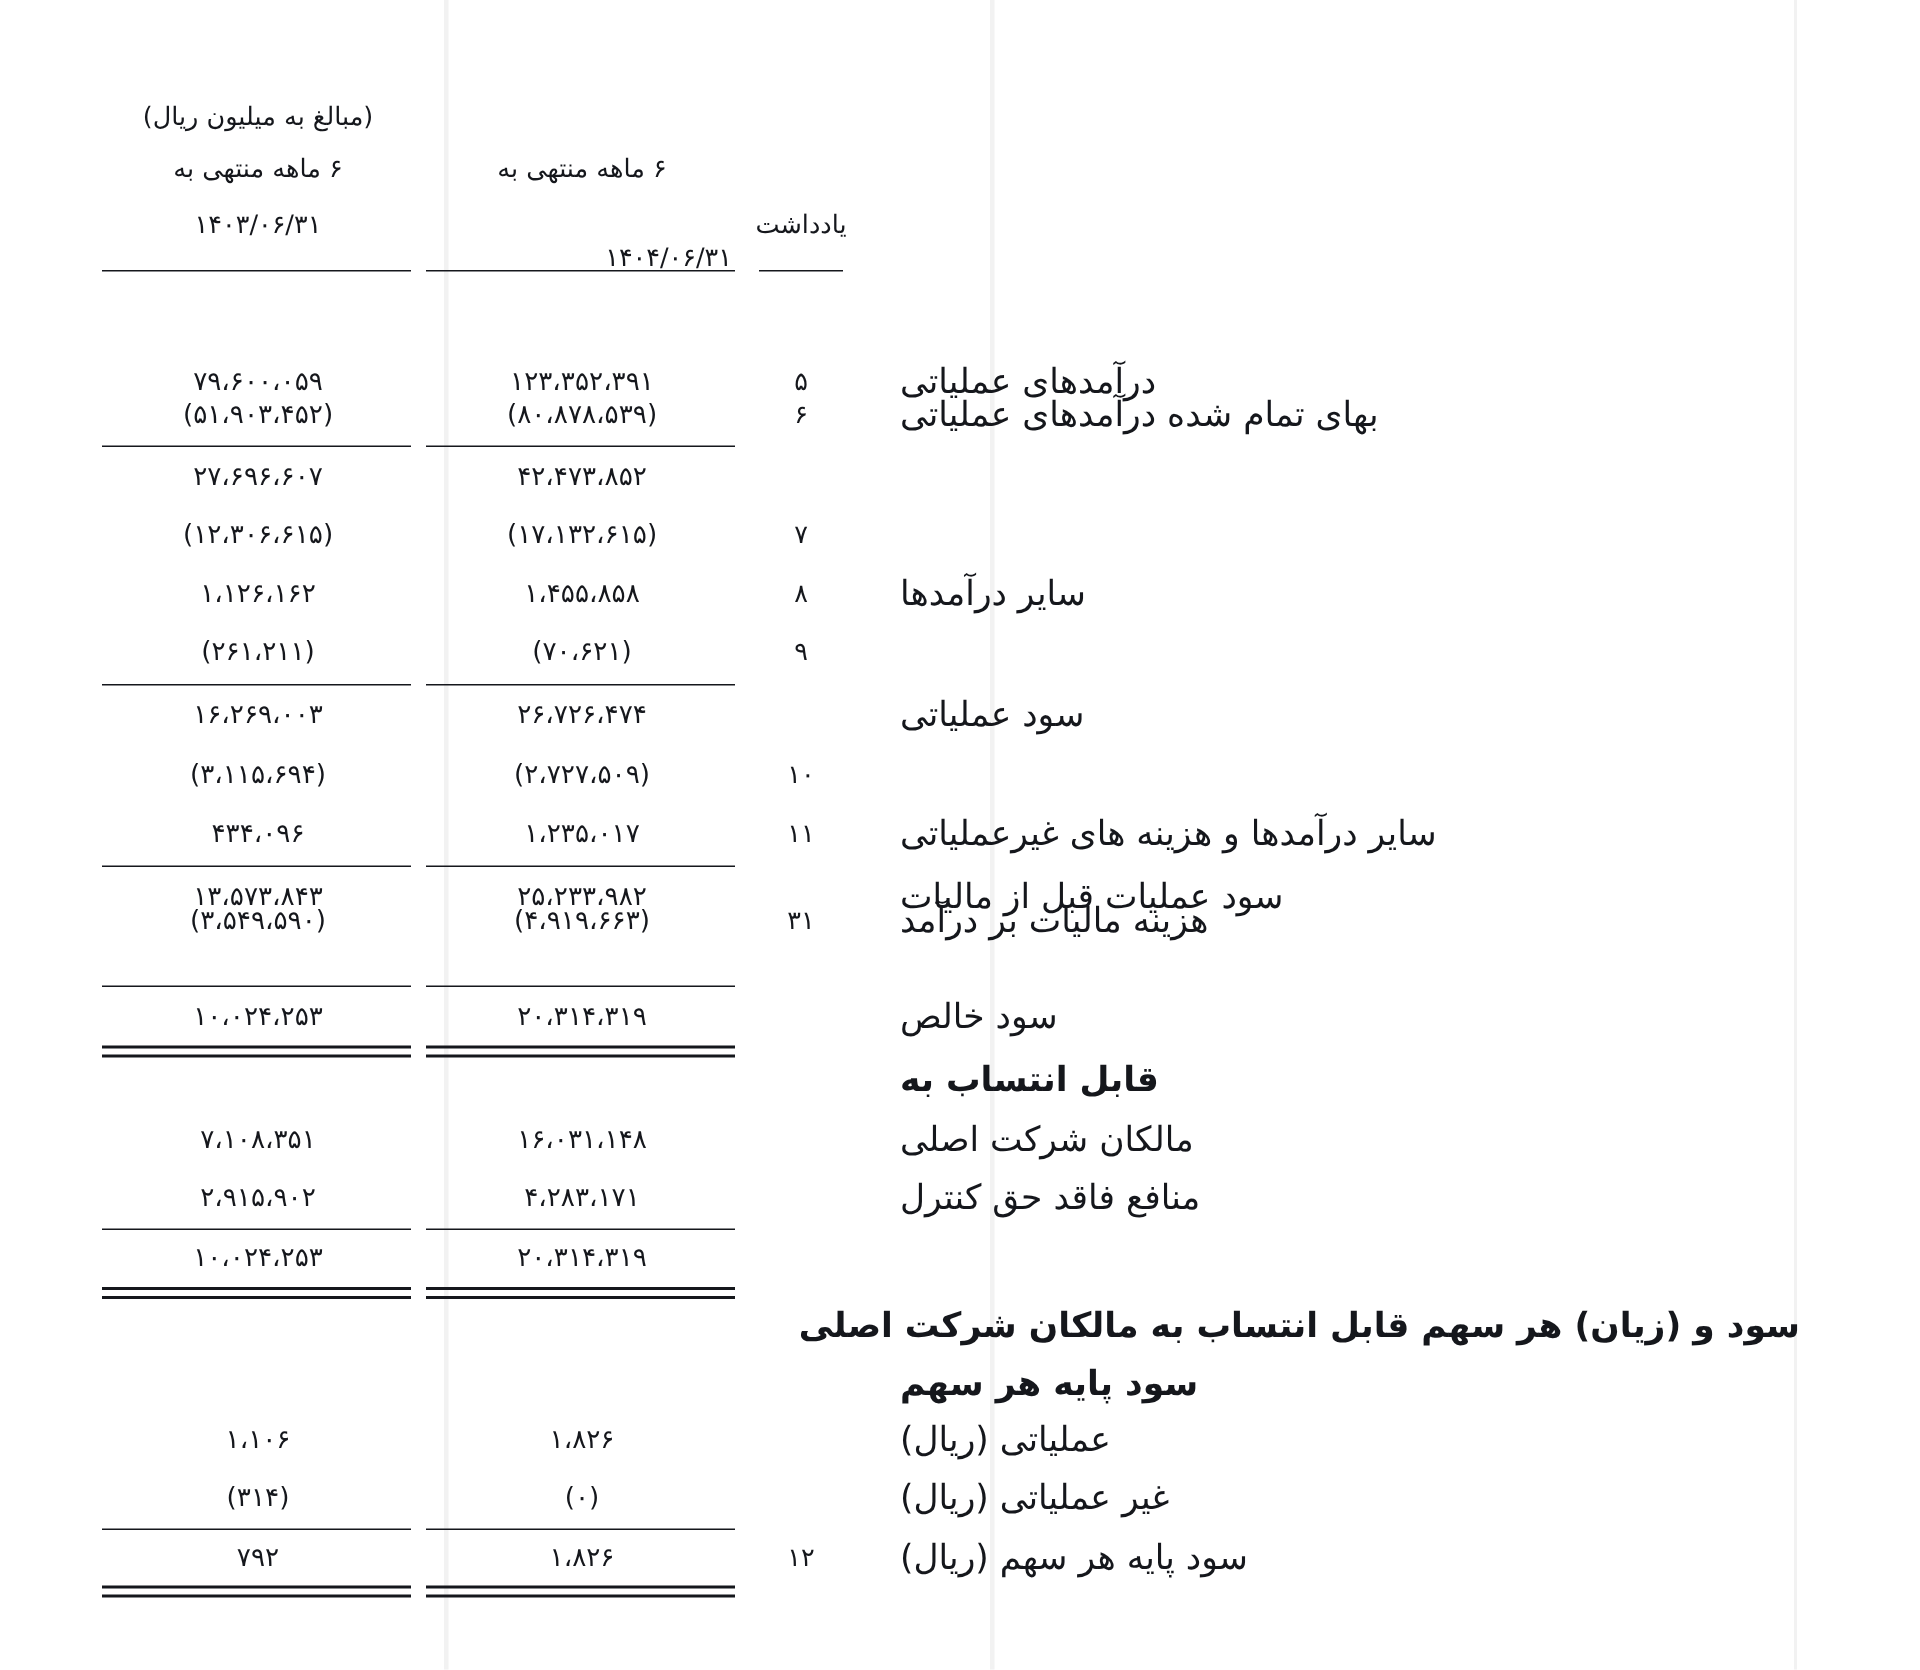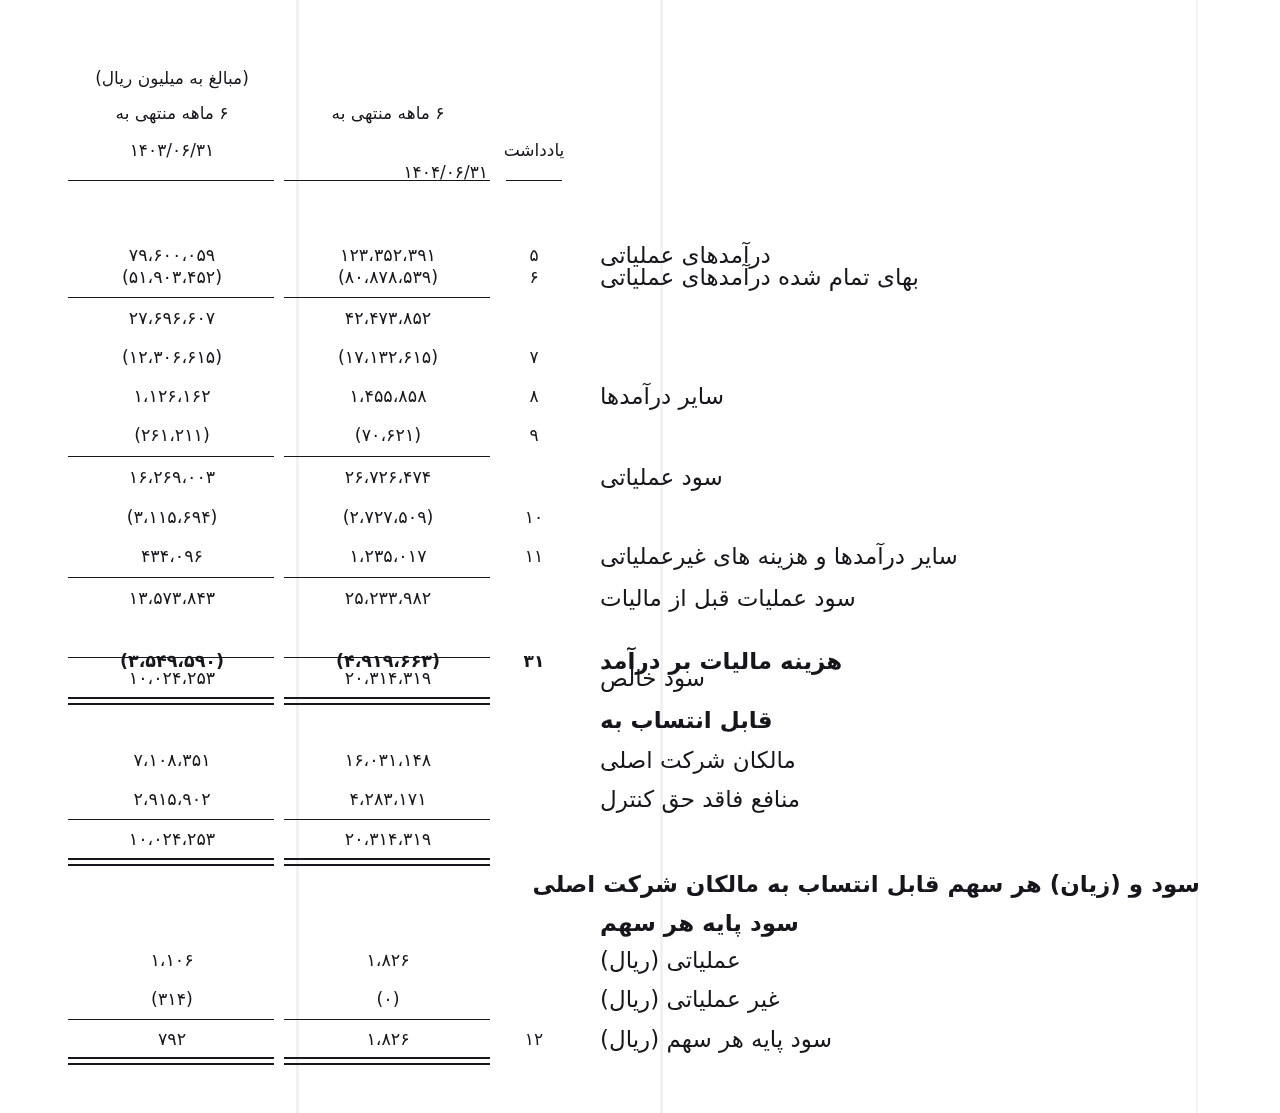--- a/index.html
+++ b/index.html
@@ -191,21 +191,21 @@
         <div class="col-cur num">۱،۲۳۵،۰۱۷</div>
         <div class="col-note note">۱۱</div>
         <div class="col-label label">سایر درآمدها و هزینه های غیرعملیاتی</div>
       </div>
       <div class="row" style="top: 583px;">
         <div class="col-prev num">۱۳،۵۷۳،۸۴۳</div>
         <div class="col-cur num">۲۵،۲۳۳،۹۸۲</div>
         <div class="col-note note"></div>
         <div class="col-label label">سود عملیات قبل از مالیات</div>
       </div>
-      <div class="row" style="top: 646px; font-weight: bold;">
+      <div class="row" style="top: 599px;">
         <div class="col-prev num">(۳،۵۴۹،۵۹۰)</div>
         <div class="col-cur num">(۴،۹۱۹،۶۶۳)</div>
         <div class="col-note note">۳۱</div>
         <div class="col-label label">هزینه مالیات بر درآمد</div>
       </div>
       <div class="row" style="top: 663px;">
         <div class="col-prev num">۱۰،۰۲۴،۲۵۳</div>
         <div class="col-cur num">۲۰،۳۱۴،۳۱۹</div>
         <div class="col-note note"></div>
         <div class="col-label label">سود خالص</div>

